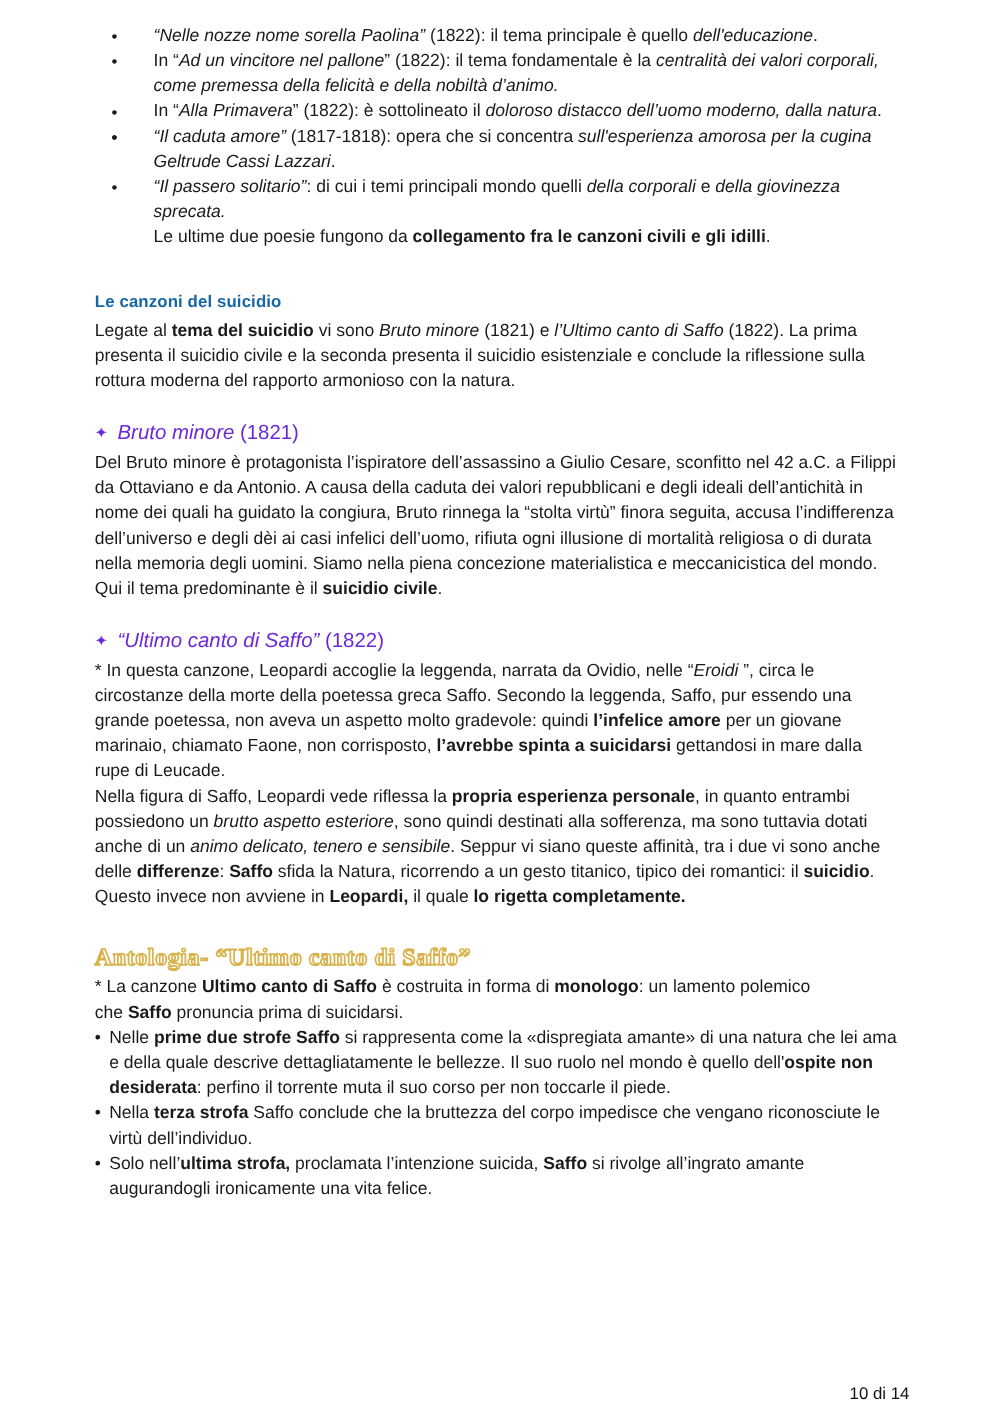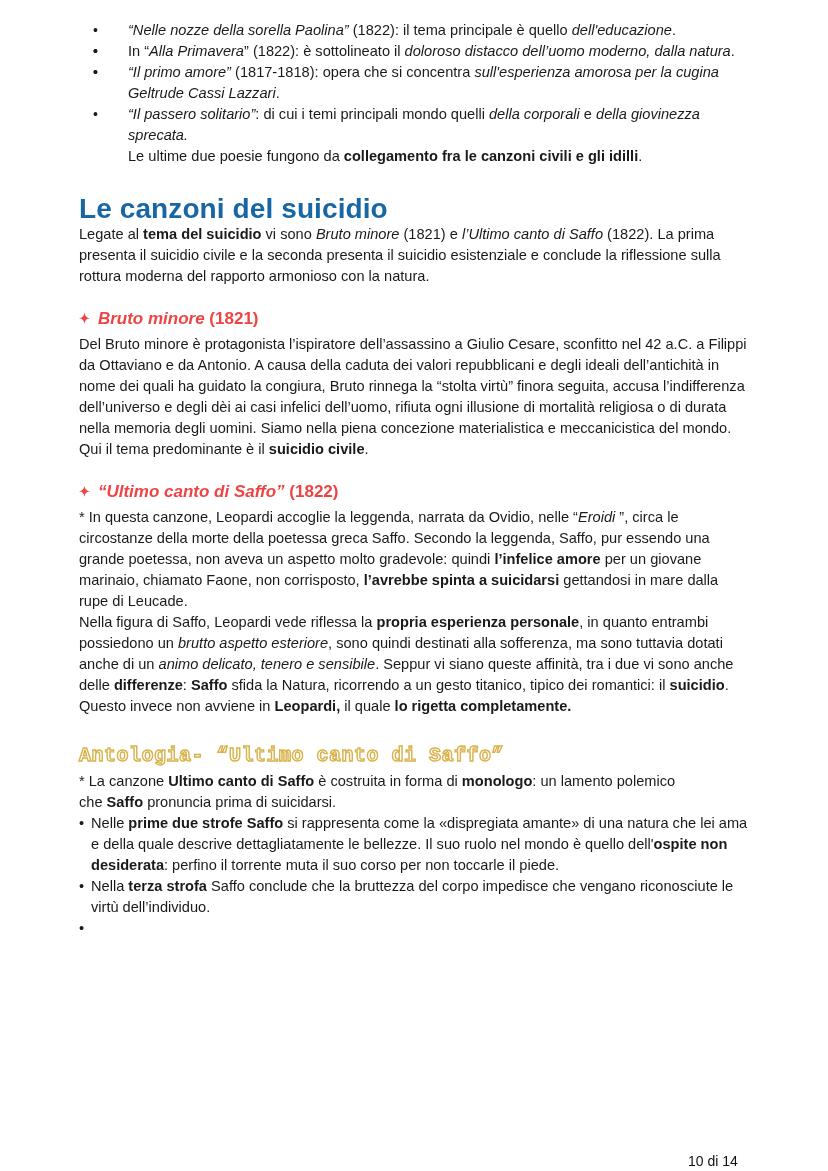--- a/index.html
+++ b/index.html
@@ -14,56 +14,56 @@
   .bi { font-weight: normal; font-style: italic; }
 
   ul.dot-list { list-style: none; margin: 0; padding: 0; }
   ul.dot-list li { position: relative; padding-left: 49px; }
   ul.dot-list li .bullet {
     position: absolute; left: 14px; top: 0; font-size: 14px;
   }
   .closing-note { padding-left: 49px; }
 
   h2.section-title {
-    font-size: 28px; line-height: 28px; color: #1767a5; font-weight: bold;
+    font-size: 14px; line-height: 28px; color: #1767a5; font-weight: bold;
     margin: 28px 0 1px 0; letter-spacing: 0.1px;
   }
   h3.sub-title {
-    font-size: 17px; line-height: 24px; font-weight: bold; margin: 20px 0 2px 0; color: #ef4444;
+    font-size: 17px; line-height: 24px; font-weight: normal; margin: 20px 0 2px 0; color: #6d28d9;
   }
   h3.sub-title .star { font-size: 13px; margin-right: 8px; position: relative; top: -1px; }
   p { margin: 0; }
 
   h2.anthology-title {
     font-size: 20px; line-height: 26px; font-weight: bold; margin: 26px 0 2px 0;
     color: #ffffff;
     -webkit-text-stroke: 1.4px #d8b24a;
     text-shadow: 0 0 0.5px #c79c2e;
     letter-spacing: 0.5px;
-    font-family: Liberation Mono, monospace;
+    font-family: Liberation Serif, serif;
   }
   ul.small-dot { list-style: none; margin: 0; padding: 0; }
   ul.small-dot li { position: relative; padding-left: 12px; }
   ul.small-dot li .bullet { position: absolute; left: 0; top: 0; }
 
   .page-number {
-    position: absolute; left: 688px; top: 1151px; font-size: 14px; color: #111;
+    position: absolute; left: 708px; top: 1151px; font-size: 14px; color: #111;
   }
 </style>
 </head>
 <body>
 
 <div class="page">
 
   <ul class="dot-list">
-    <li><span class="bullet">•</span><span><span class="i">“Nelle nozze della sorella Paolina”</span><span> (1822): il tema principale è quello </span><span class="bi">dell'educazione</span><span>.</span></span></li>
-    <li><span class="bullet">•</span></li>
+    <li><span class="bullet">•</span><span><span class="i">“Nelle nozze nome sorella Paolina”</span><span> (1822): il tema principale è quello </span><span class="bi">dell'educazione</span><span>.</span></span></li>
+    <li><span class="bullet">•</span><span><span>In “</span><span class="i">Ad un vincitore nel pallone</span><span>” (1822): il tema fondamentale è la </span><span class="bi">centralità dei valori corporali, come premessa della felicità e della nobiltà d’animo.</span></span></li>
     <li><span class="bullet">•</span><span><span>In “</span><span class="i">Alla Primavera</span><span>” (1822): è sottolineato il </span><span class="bi">doloroso distacco dell’uomo moderno, dalla natura</span><span>.</span></span></li>
     <li><span class="bullet">•</span></li>
-    <li><span class="bullet">•</span><span><span class="i">“Il primo amore”</span><span> (1817-1818): opera che si concentra </span><span class="bi">sull'esperienza amorosa per la cugina Geltrude Cassi Lazzari</span><span>.</span></span></li>
+    <li><span class="bullet">•</span><span><span class="i">“Il caduta amore”</span><span> (1817-1818): opera che si concentra </span><span class="bi">sull'esperienza amorosa per la cugina Geltrude Cassi Lazzari</span><span>.</span></span></li>
     <li><span class="bullet">•</span><span><span class="i">“Il passero solitario”</span><span>: di cui i temi principali mondo quelli </span><span class="bi">della corporali</span><span> e </span><span class="bi">della giovinezza sprecata.</span></span></li>
   </ul>
   <p class="closing-note"><span>Le ultime due poesie fungono da </span><span class="b">collegamento fra le canzoni civili e gli idilli</span><span>.</span></p>
 
   <h2 class="section-title">Le canzoni del suicidio</h2>
   <p><span>Legate al </span><span class="b">tema del suicidio</span><span> vi sono </span><span class="i">Bruto minore</span><span> (1821) e </span><span class="i">l’Ultimo canto di Saffo</span><span> (1822). La prima presenta il suicidio civile e la seconda presenta il suicidio esistenziale e conclude la riflessione sulla rottura moderna del rapporto armonioso con la natura.</span></p>
 
   <h3 class="sub-title">
     <span class="star">✦</span><span class="i">Bruto minore</span><span> (1821)</span>
   </h3>
@@ -72,17 +72,17 @@
   <h3 class="sub-title">
     <span class="star">✦</span><span class="i">“Ultimo canto di Saffo”</span><span> (1822)</span>
   </h3>
   <p><span>* In questa canzone, Leopardi accoglie la leggenda, narrata da Ovidio, nelle “</span><span class="i">Eroidi</span><span> ”, circa le circostanze della morte della poetessa greca Saffo. Secondo la leggenda, Saffo, pur essendo una grande poetessa, non aveva un aspetto molto gradevole: quindi </span><span class="b">l’infelice amore</span><span> per un giovane marinaio, chiamato Faone, non corrisposto, </span><span class="b">l’avrebbe spinta a suicidarsi</span><span> gettandosi in mare dalla rupe di Leucade.</span><br><span>Nella figura di Saffo, Leopardi vede riflessa la </span><span class="b">propria esperienza personale</span><span>, in quanto entrambi possiedono un </span><span class="bi">brutto aspetto esteriore</span><span>, sono quindi destinati alla sofferenza, ma sono tuttavia dotati anche di un </span><span class="bi">animo delicato, tenero e sensibile</span><span>. Seppur vi siano queste affinità, tra i due vi sono anche delle </span><span class="b">differenze</span><span>: </span><span class="b">Saffo</span><span> sfida la Natura, ricorrendo a un gesto titanico, tipico dei romantici: il </span><span class="b">suicidio</span><span>. Questo invece non avviene in </span><span class="b">Leopardi,</span><span> il quale </span><span class="b">lo rigetta completamente.</span></p>
 
   <h2 class="anthology-title">Antologia- “Ultimo canto di Saffo”</h2>
   <p><span>* La canzone </span><span class="b">Ultimo canto di Saffo</span><span> è costruita in forma di </span><span class="b">monologo</span><span>: un lamento polemico</span><br><span>che </span><span class="b">Saffo</span><span> pronuncia prima di suicidarsi.</span></p>
   <ul class="small-dot">
     <li><span class="bullet">•</span><span><span>Nelle </span><span class="b">prime due strofe Saffo</span><span> si rappresenta come la «dispregiata amante» di una natura che lei ama e della quale descrive dettagliatamente le bellezze. Il suo ruolo nel mondo è quello dell'</span><span class="b">ospite non desiderata</span><span>: perfino il torrente muta il suo corso per non toccarle il piede.</span></span></li>
     <li><span class="bullet">•</span><span><span>Nella </span><span class="b">terza strofa</span><span> Saffo conclude che la bruttezza del corpo impedisce che vengano riconosciute le virtù dell’individuo.</span></span></li>
-    <li><span class="bullet">•</span></li>
+    <li><span class="bullet">•</span><span><span>Solo nell’</span><span class="b">ultima strofa,</span><span> proclamata l’intenzione suicida, </span><span class="b">Saffo</span><span> si rivolge all’ingrato amante augurandogli ironicamente una vita felice.</span></span></li>
   </ul>
 </div>
 
 <div class="page-number">10 di 14</div>
 
 </body></html>

